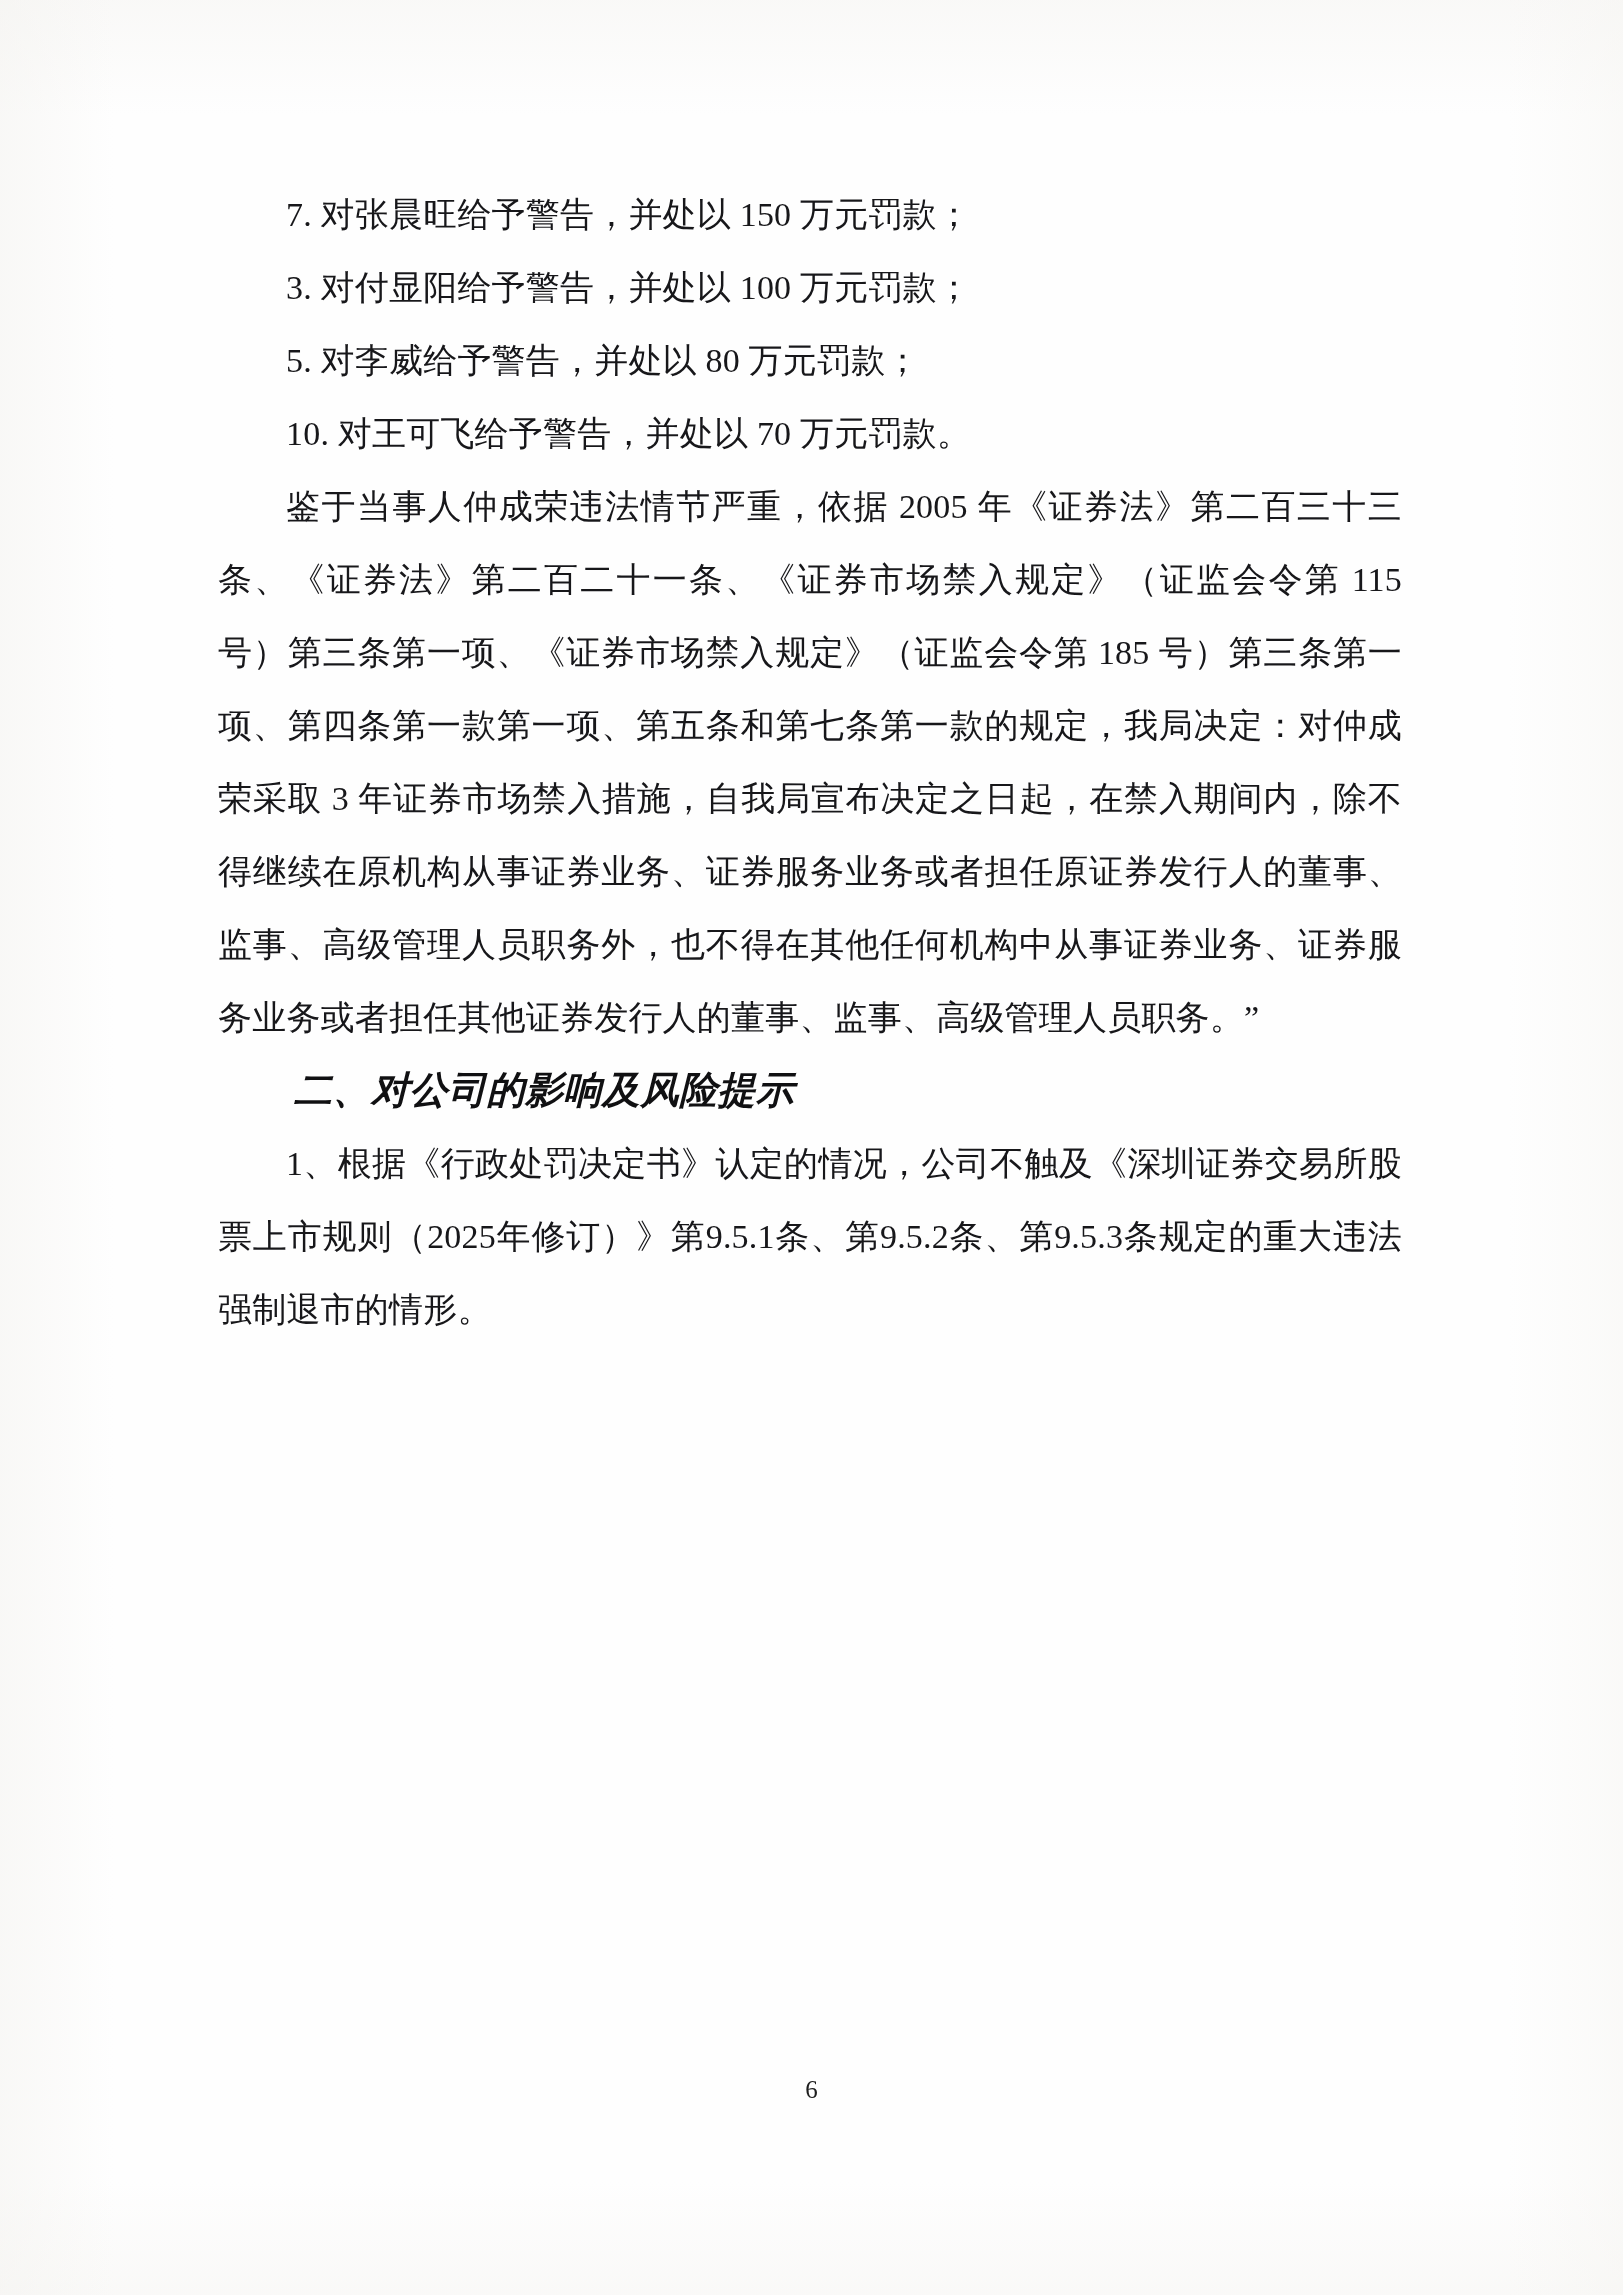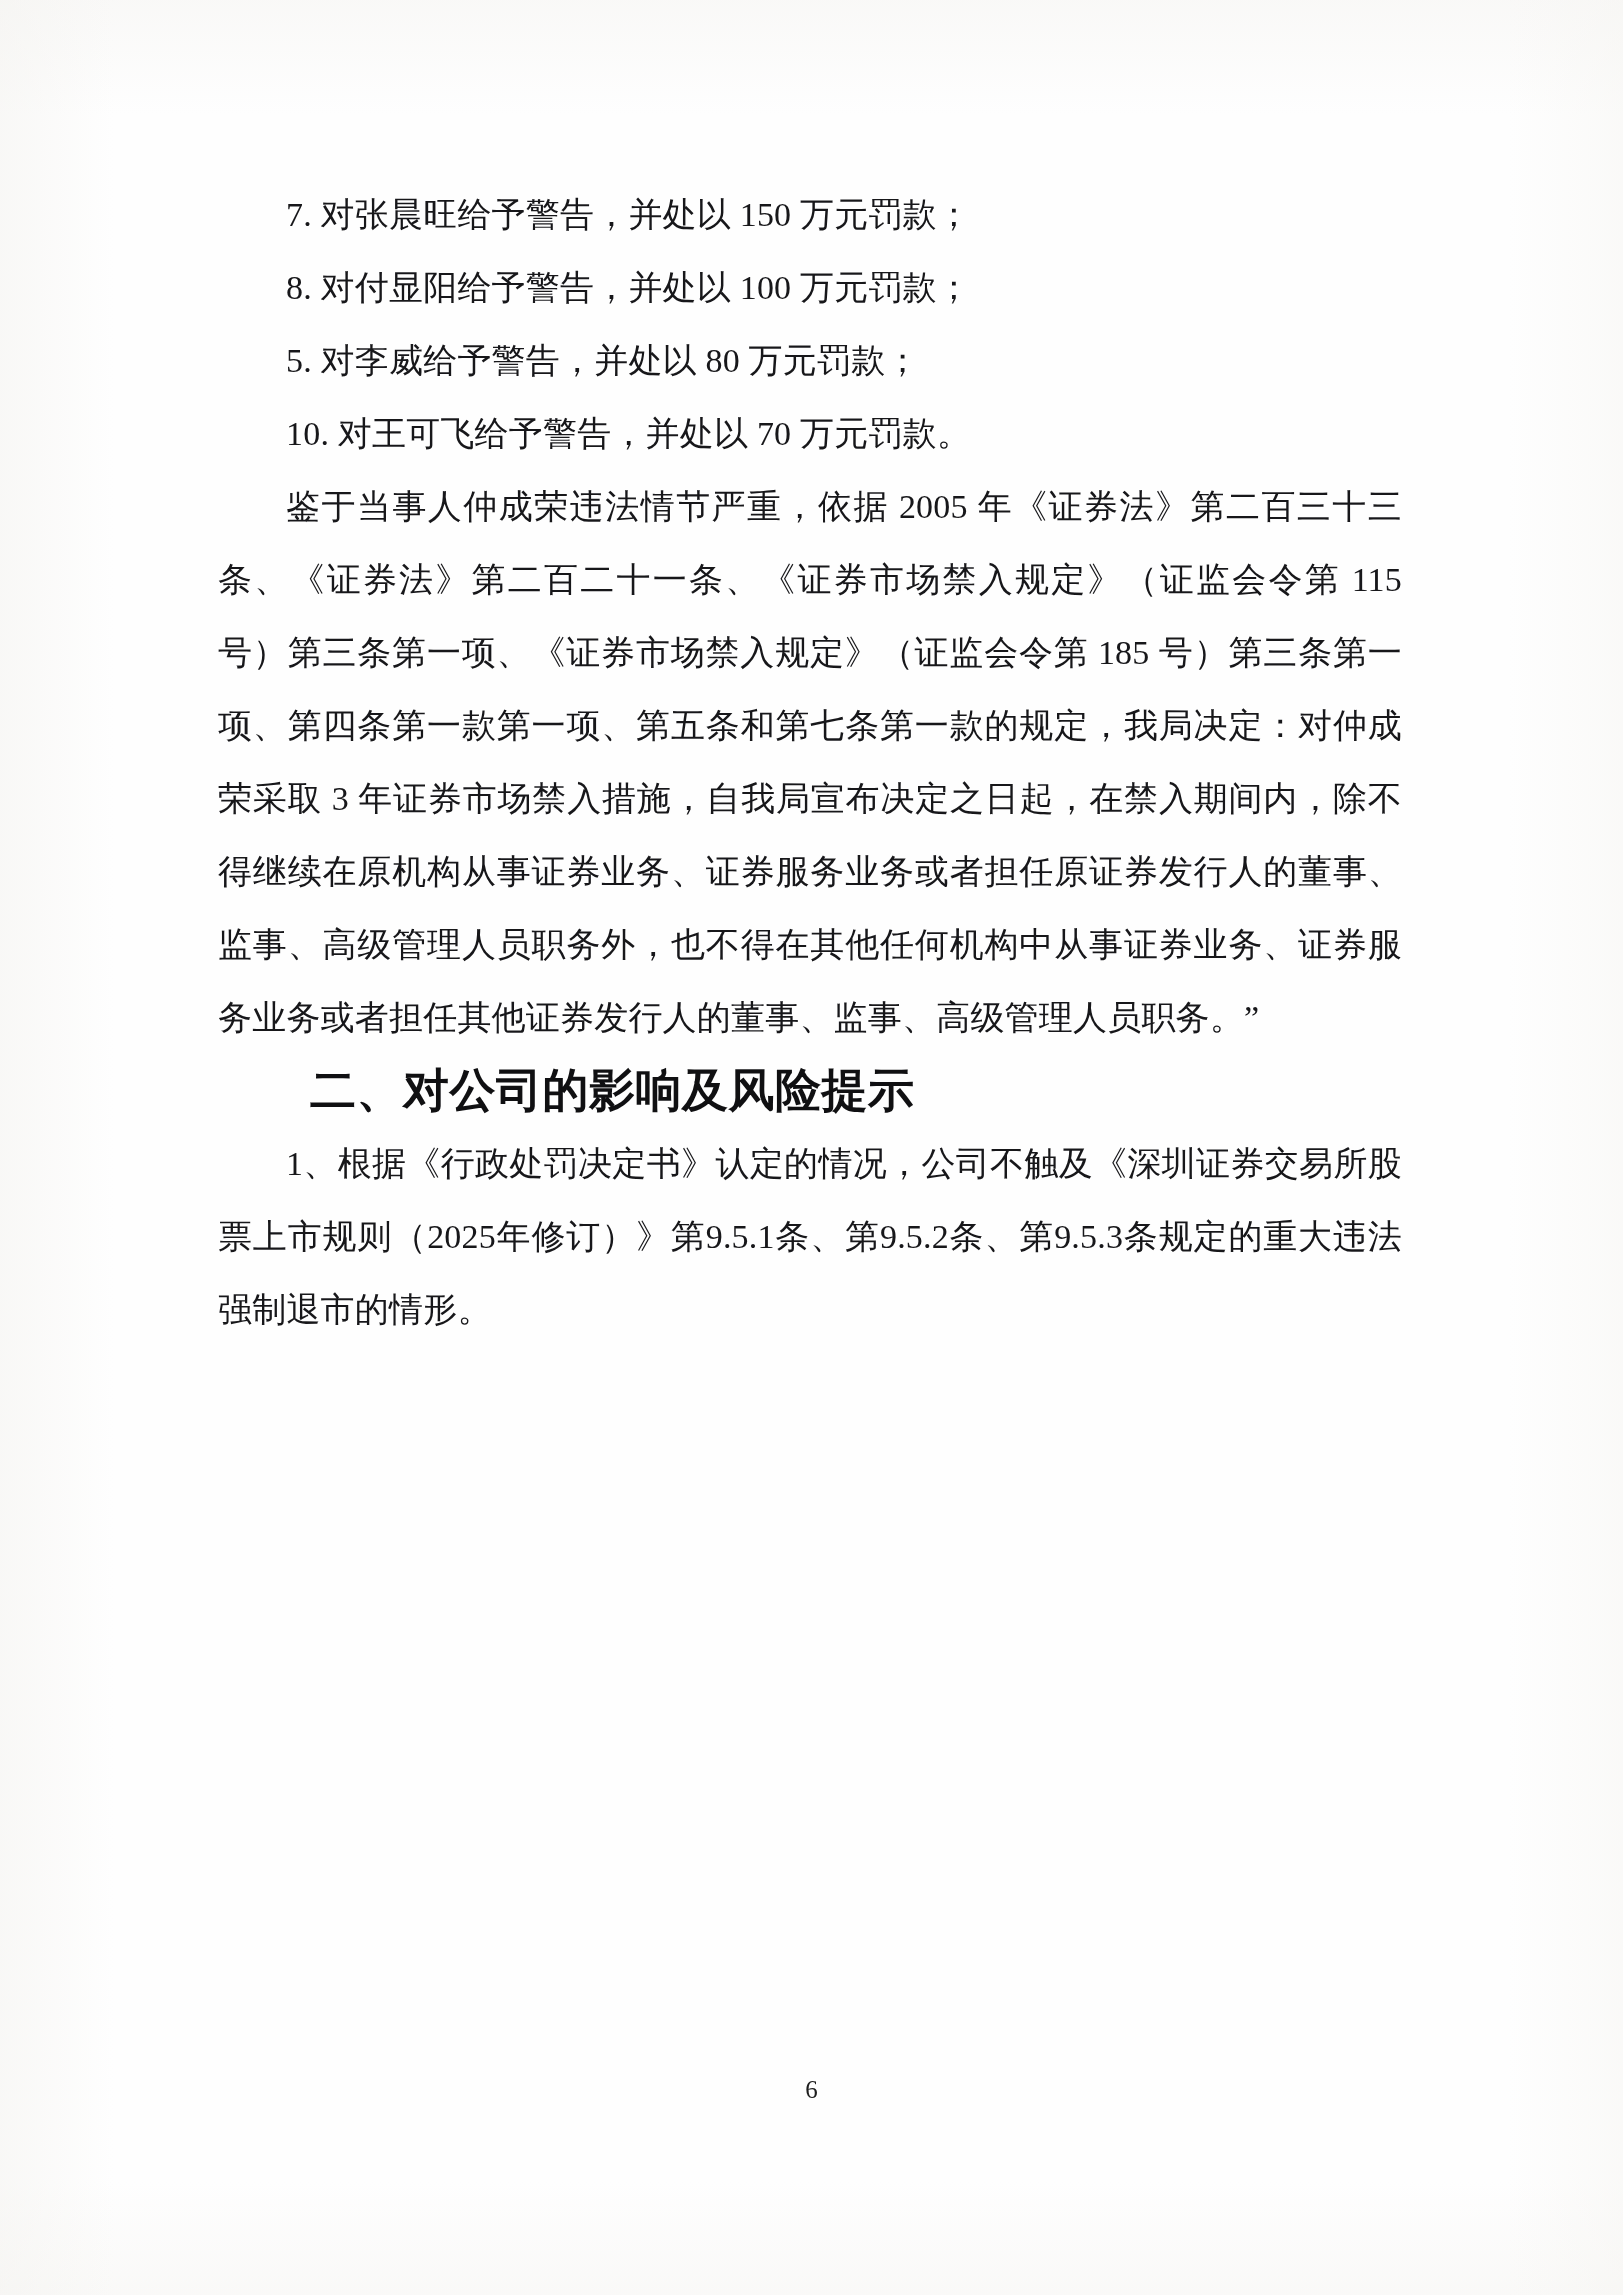--- a/index.html
+++ b/index.html
@@ -44,26 +44,27 @@
     color: #17171a;
   }
   p.indent {
     text-indent: 2em;
   }
   p.listitem {
     text-indent: 2em;
   }
   p.heading {
     margin: 0;
-    font-size: 46px;
+    font-size: 38px;
     line-height: 73px;
     font-weight: bold;
     text-indent: 2em;
     color: #101012;
     letter-spacing: 0.5px;
+    font-style: italic;
   }
   .page-number {
     position: absolute;
     left: 0;
     right: 0;
     top: 2073px;
     text-align: center;
     font-size: 25px;
     line-height: 34px;
     color: #1d1d1d;
@@ -71,21 +72,21 @@
 </style>
 </head>
 <body>
 
 <div class="page">
   <div class="paper-tint"></div>
 
   <div class="content">
 
     <p class="para listitem">7. 对张晨旺给予警告，并处以 150 万元罚款；</p>
-    <p class="para listitem">8. 对付显阳给予警告，并处以 100 万元罚款；</p>
+    <p class="para listitem">3. 对付显阳给予警告，并处以 100 万元罚款；</p>
     <p class="para listitem">5. 对李威给予警告，并处以 80 万元罚款；</p>
     <p class="para listitem">10. 对王可飞给予警告，并处以 70 万元罚款。</p>
 
     <p class="para indent">鉴于当事人仲成荣违法情节严重，依据 2005 年《证券法》第二百三十三条、《证券法》第二百二十一条、《证券市场禁入规定》（证监会令第 115 号）第三条第一项、《证券市场禁入规定》（证监会令第 185 号）第三条第一项、第四条第一款第一项、第五条和第七条第一款的规定，我局决定：对仲成荣采取 3 年证券市场禁入措施，自我局宣布决定之日起，在禁入期间内，除不得继续在原机构从事证券业务、证券服务业务或者担任原证券发行人的董事、监事、高级管理人员职务外，也不得在其他任何机构中从事证券业务、证券服务业务或者担任其他证券发行人的董事、监事、高级管理人员职务。”</p>
 
     <p class="heading">二、对公司的影响及风险提示</p>
 
     <p class="para indent">1、根据《行政处罚决定书》认定的情况，公司不触及《深圳证券交易所股票上市规则（2025年修订）》第9.5.1条、第9.5.2条、第9.5.3条规定的重大违法强制退市的情形。</p>
 
   </div>

